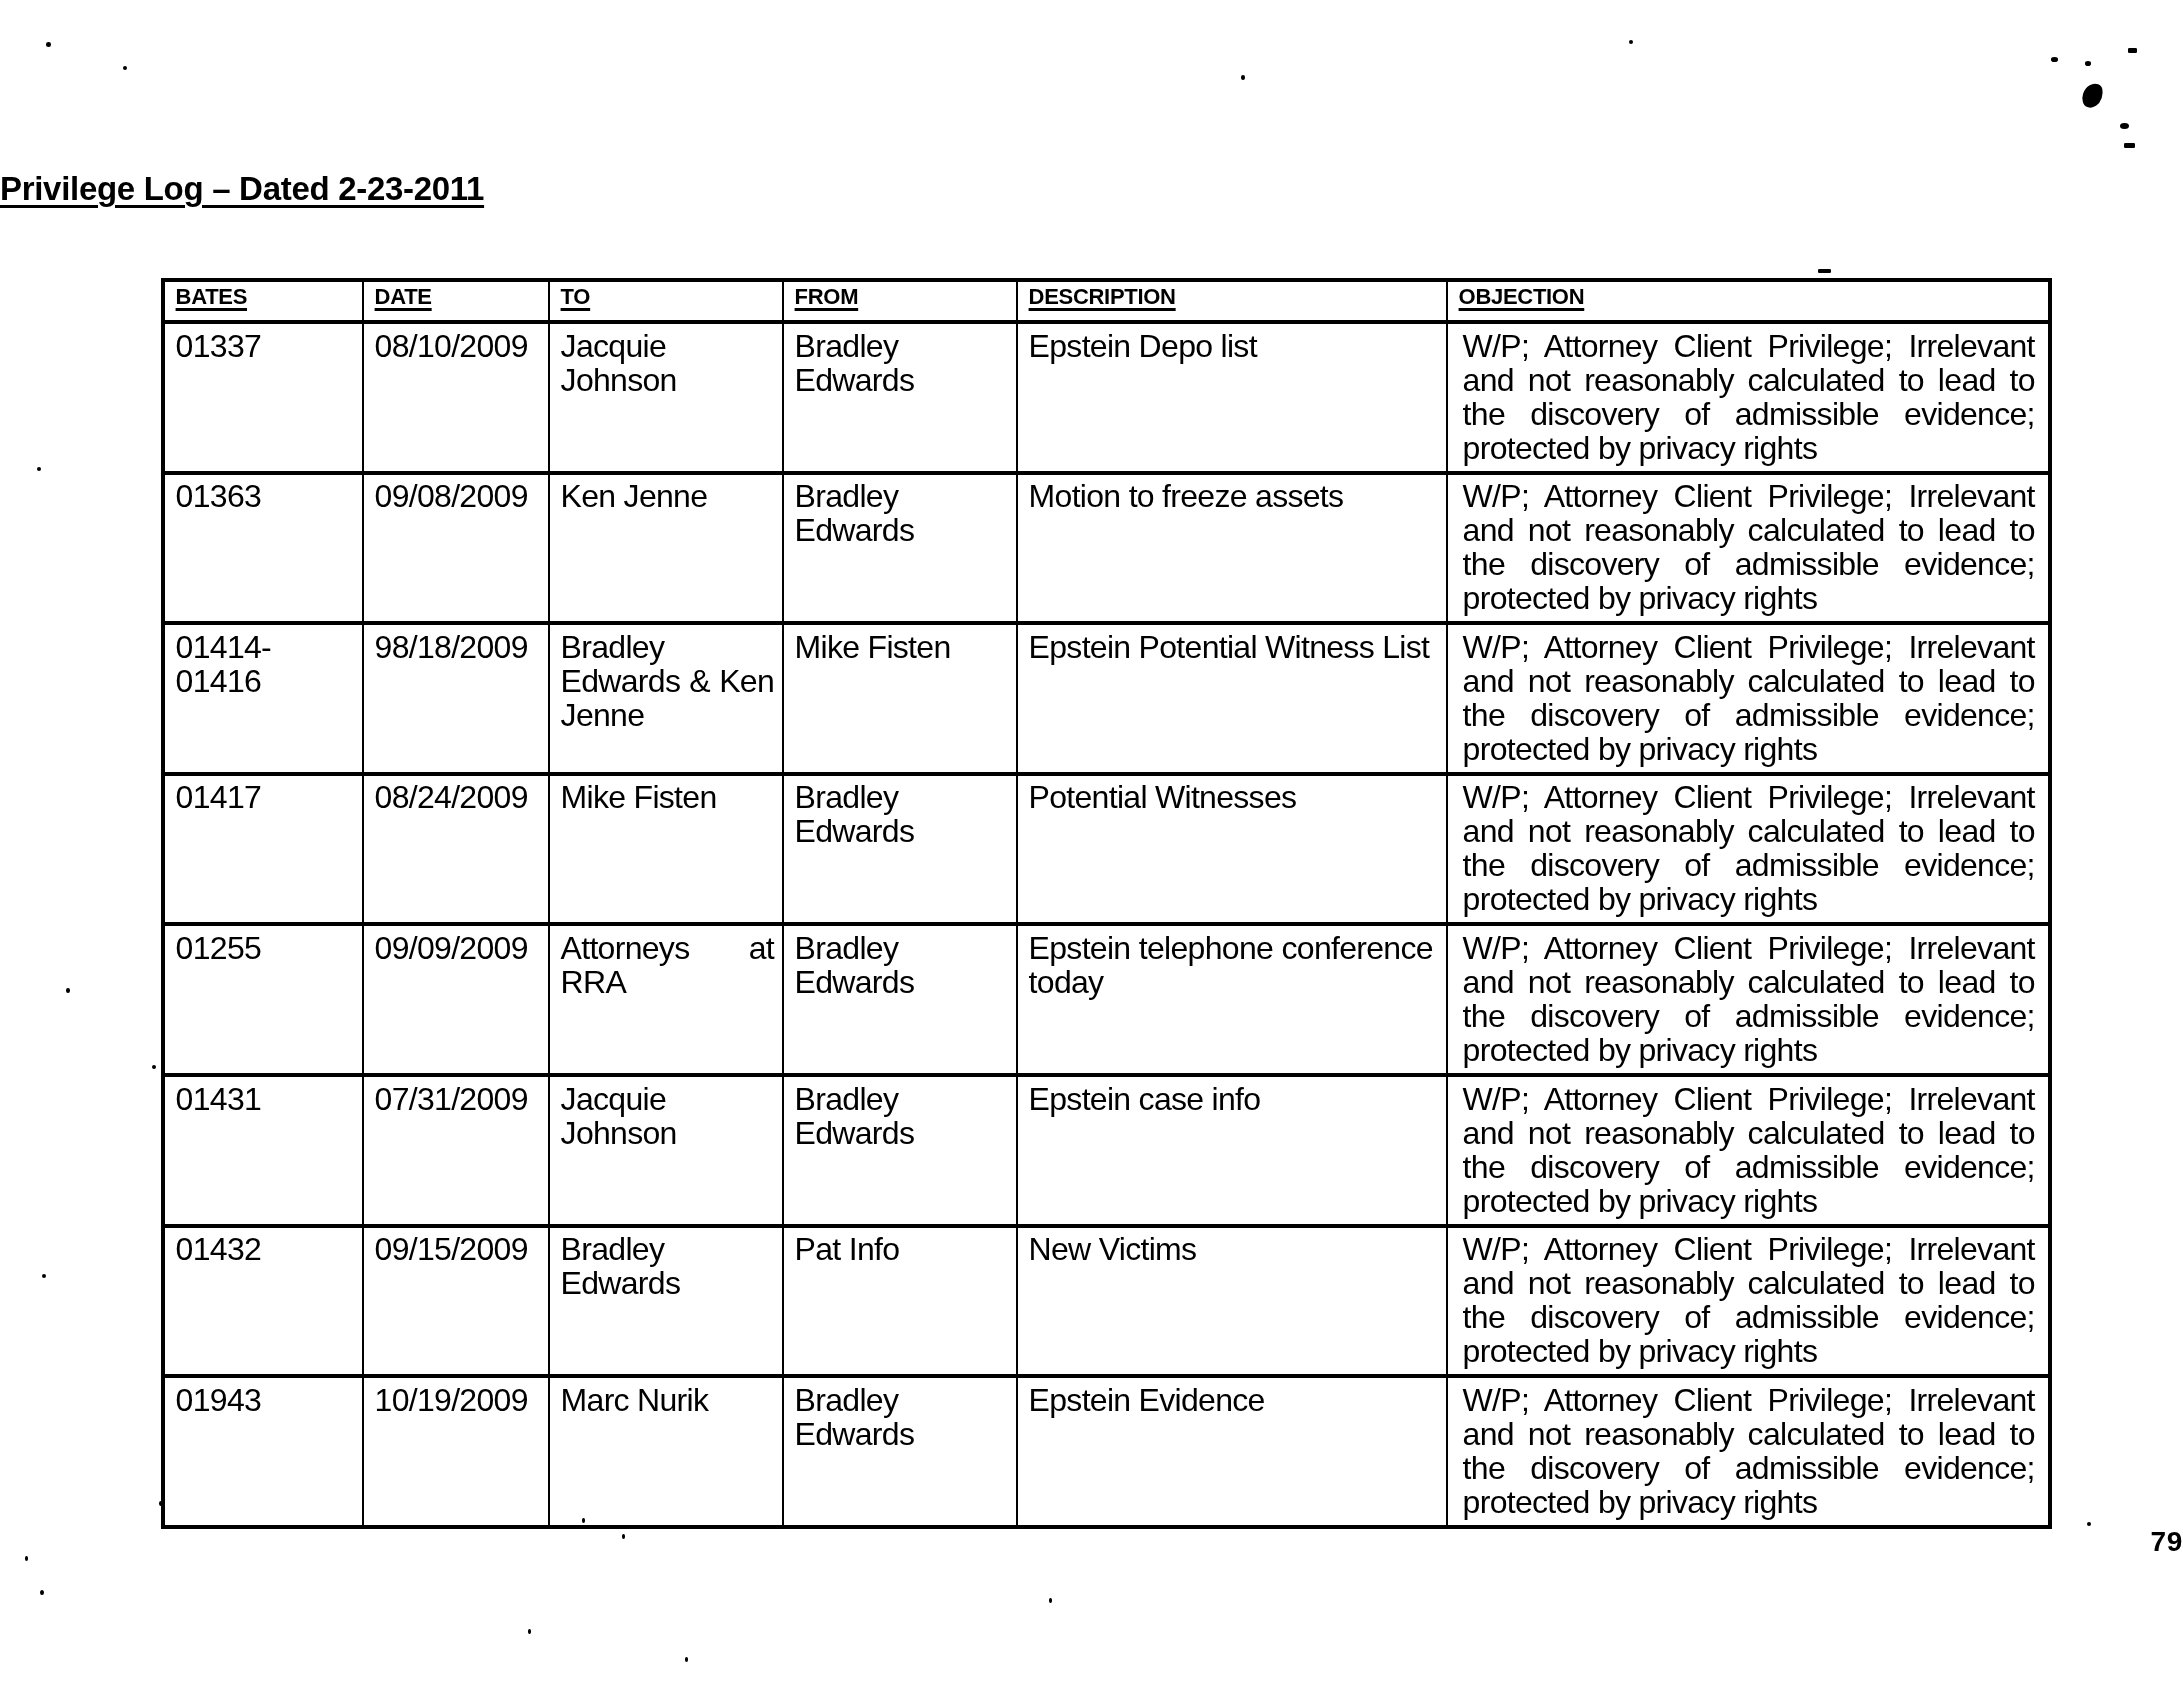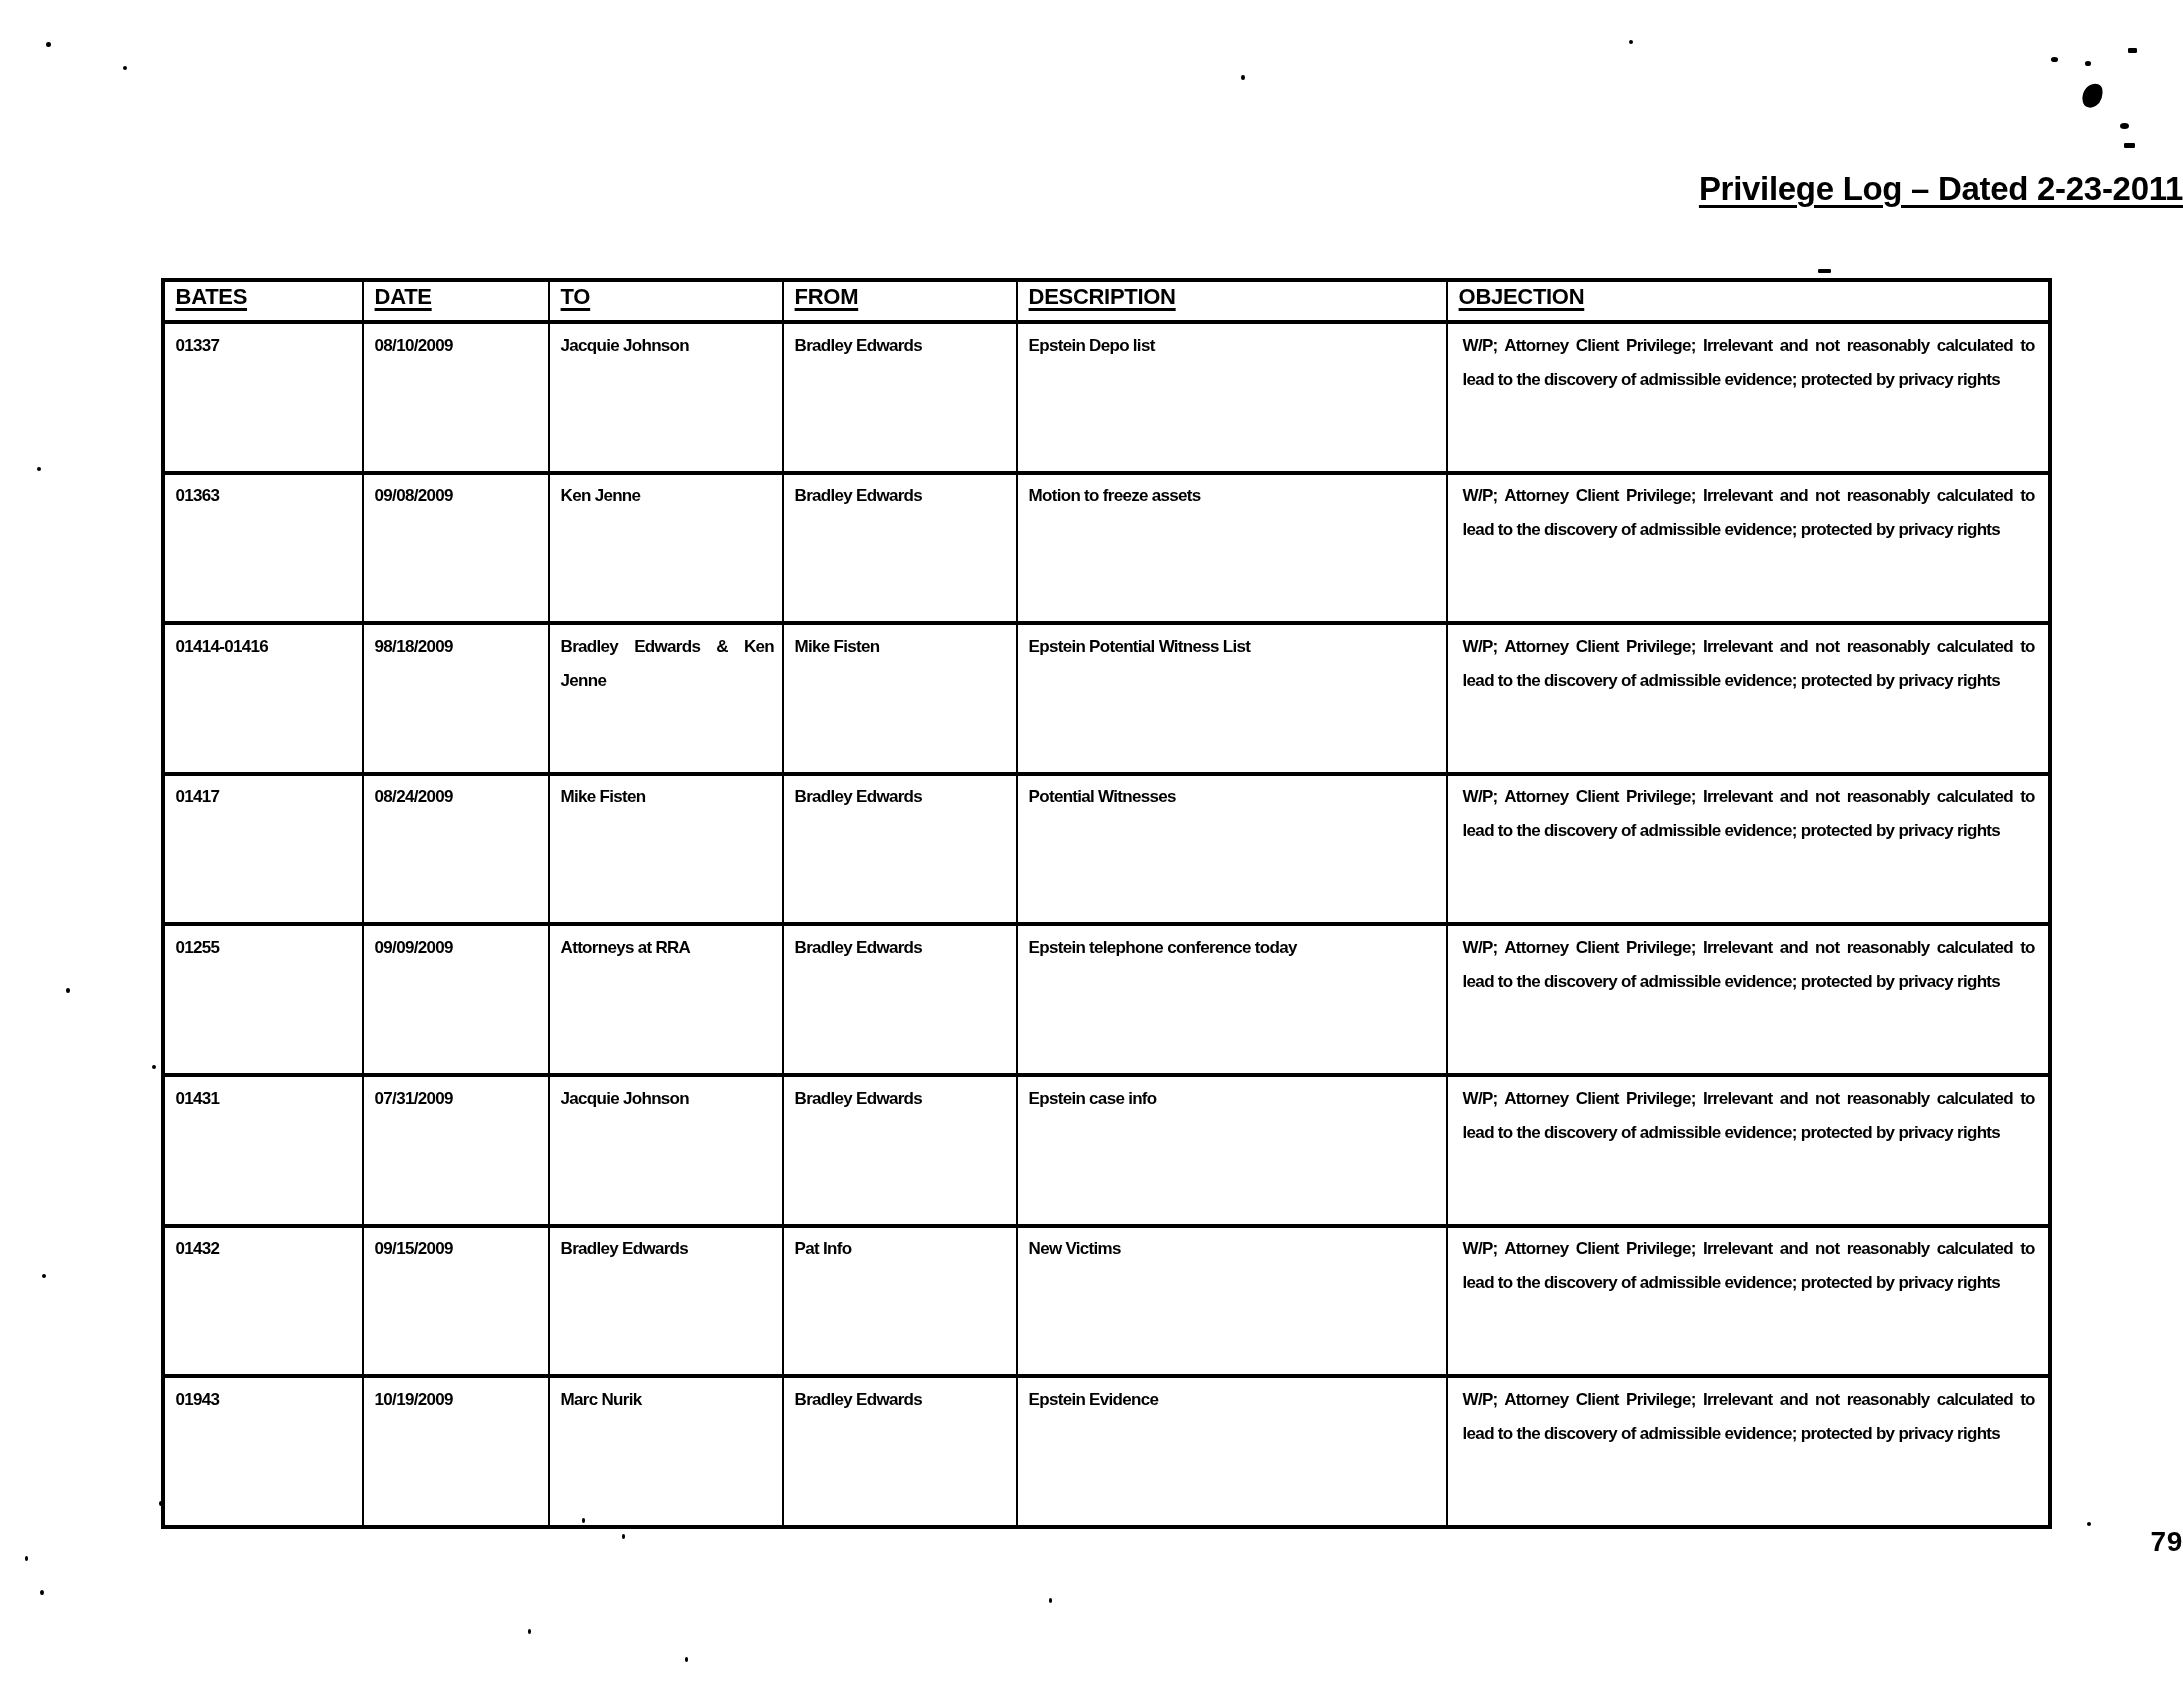--- a/index.html
+++ b/index.html
@@ -12,21 +12,21 @@
     font-family: "Liberation Sans", sans-serif;
     color: #000;
   }
 
   
   .title-block {
     position: absolute;
     top: 169px;
     left: 0;
     width: 100%;
-    text-align: right;
+    text-align: left;
   }
   .title-line {
     font-weight: bold;
     font-size: 33px;
     line-height: 40px;
     letter-spacing: -0.3px;
     text-decoration: underline;
     text-decoration-thickness: 3.3px;
     text-underline-offset: 4.6px;
   }
@@ -55,22 +55,22 @@
     font-weight: bold;
     letter-spacing: -0.3px;
     padding: 2px 6.6px 0 10.6px;
     text-decoration: underline;
     text-decoration-thickness: 2.6px;
     text-underline-offset: 4px;
     white-space: nowrap;
   }
   .log-table td {
     height: 142px;
-    font-size: 17px;
-    font-weight: bold;
+    font-size: 32px;
+    font-weight: normal;
     line-height: 34px;
     letter-spacing: -0.7px;
     text-align: justify;
     padding: 4.6px 8px 0 10.6px;
   }
   .log-table td.cell-objection { padding: 4.6px 13.2px 0 14.6px; }
   .log-table td.cell-description { padding-right: 13.2px; }
   .log-table tr.clipped-row td { height: 30px; border-bottom-width: 4px; }
 
   

